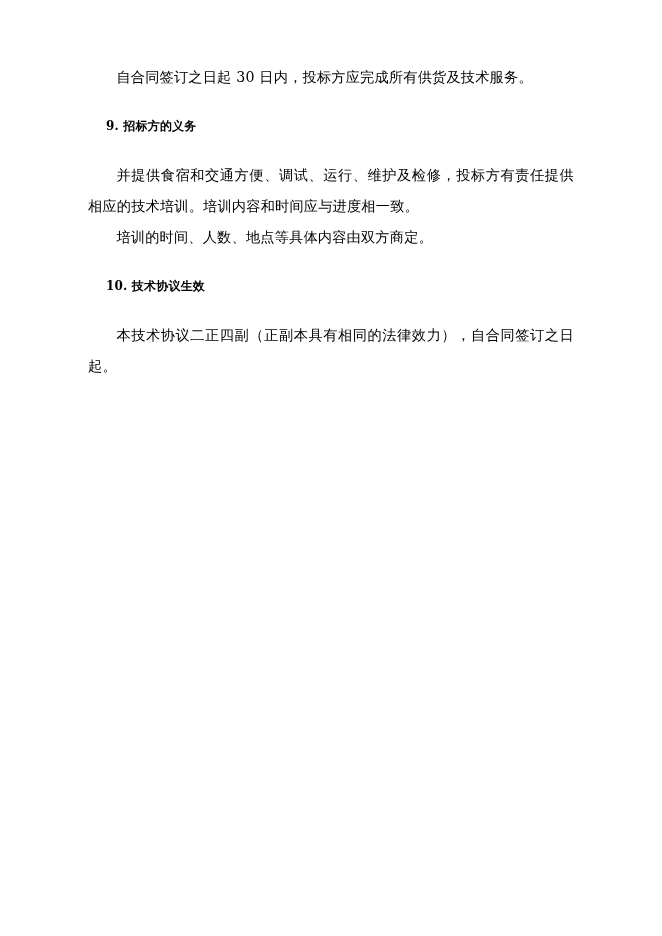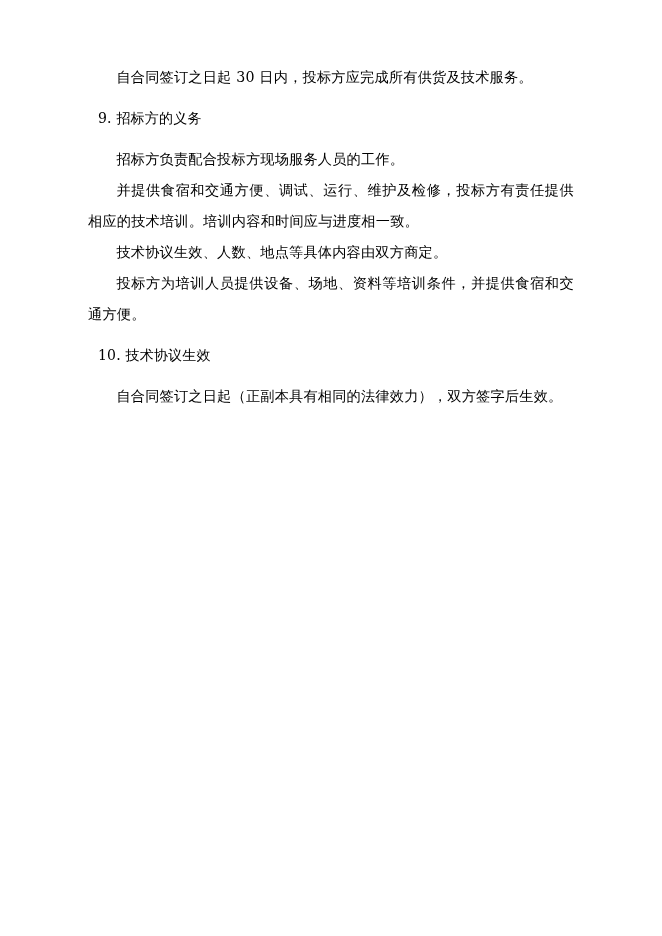--- a/index.html
+++ b/index.html
@@ -30,44 +30,42 @@
     line-height: 31px;
     text-align: justify;
     text-justify: inter-ideograph;
     margin: 0;
     letter-spacing: 0.2px;
   }
   .indent {
     text-indent: 2em;
   }
   .heading {
-    font-size: 14px;
-    font-weight: normal;
+    font-size: 12px;
+    font-weight: bold;
     line-height: 31px;
-    margin: 10px;
+    margin: 18px;
     letter-spacing: 0.2px;
   }
 </style>
 </head>
 <body>
 
 <div class="page">
   <div class="doc-body">
 
     <p class="para indent">自合同签订之日起 30 日内，投标方应完成所有供货及技术服务。</p>
 
     <h3 class="heading">9. 招标方的义务</h3>
 
-    <p class="para indent">招标方负责配合投标方现场服务人员的工作。</p>
 
 
     <p class="para indent">并提供食宿和交通方便、调试、运行、维护及检修，投标方有责任提供相应的技术培训。培训内容和时间应与进度相一致。</p>
 
-    <p class="para indent">技术协议生效、人数、地点等具体内容由双方商定。</p>
+    <p class="para indent">培训的时间、人数、地点等具体内容由双方商定。</p>
 
-    <p class="para indent">投标方为培训人员提供设备、场地、资料等培训条件，并提供食宿和交通方便。</p>
 
     <h3 class="heading">10. 技术协议生效</h3>
 
-    <p class="para indent">自合同签订之日起（正副本具有相同的法律效力），双方签字后生效。</p>
+    <p class="para indent">本技术协议二正四副（正副本具有相同的法律效力），自合同签订之日起。</p>
 
   </div>
 </div>
 
 </body></html>

